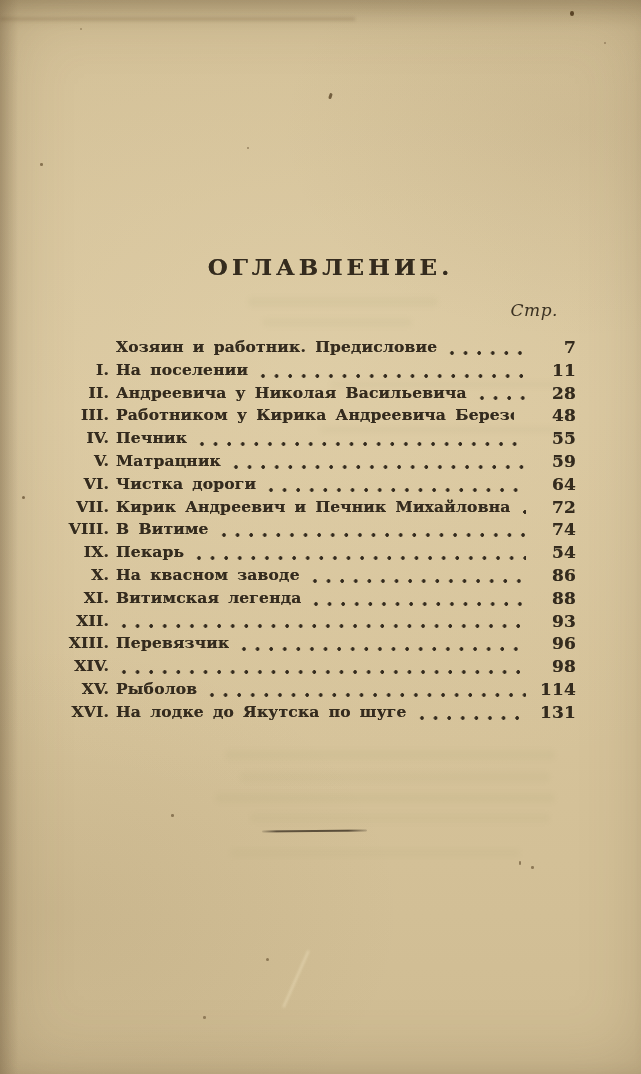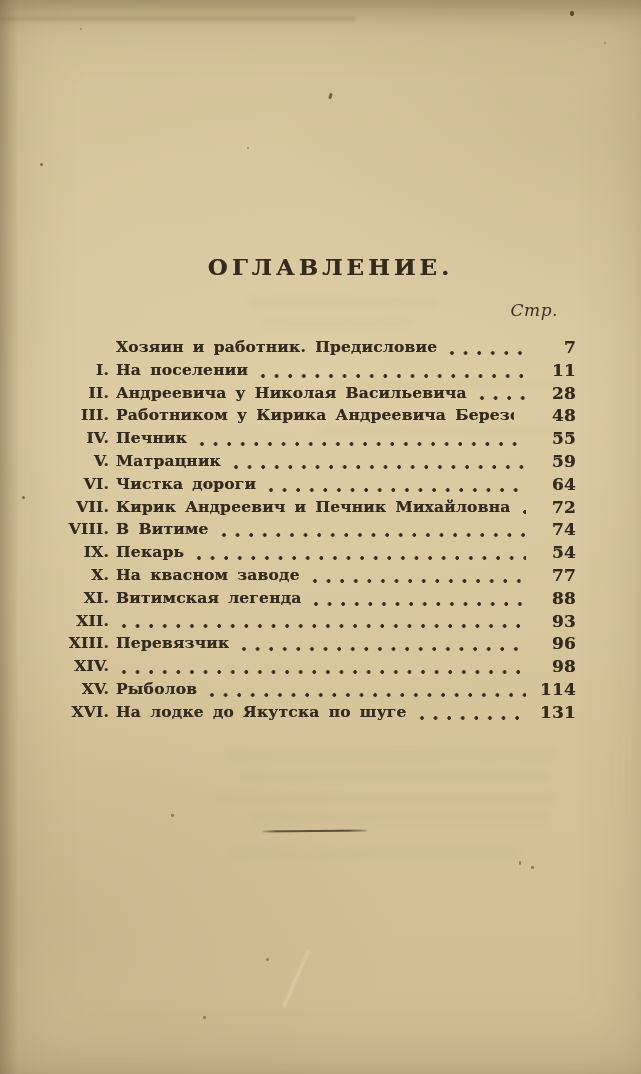--- a/index.html
+++ b/index.html
@@ -234,21 +234,21 @@
       <span class="toc-num">IX.</span>
       <span class="toc-title">Пекарь</span>
       <span class="toc-leader"></span>
       <span class="toc-page">54</span>
     </div>
 
     <div class="toc-row">
       <span class="toc-num">X.</span>
       <span class="toc-title">На квасном заводе</span>
       <span class="toc-leader"></span>
-      <span class="toc-page">77</span>
+      <span class="toc-page">86</span>
     </div>
 
     <div class="toc-row">
       <span class="toc-num">XI.</span>
       <span class="toc-title">Витимская легенда</span>
       <span class="toc-leader"></span>
       <span class="toc-page">88</span>
     </div>
 
     <div class="toc-row">

